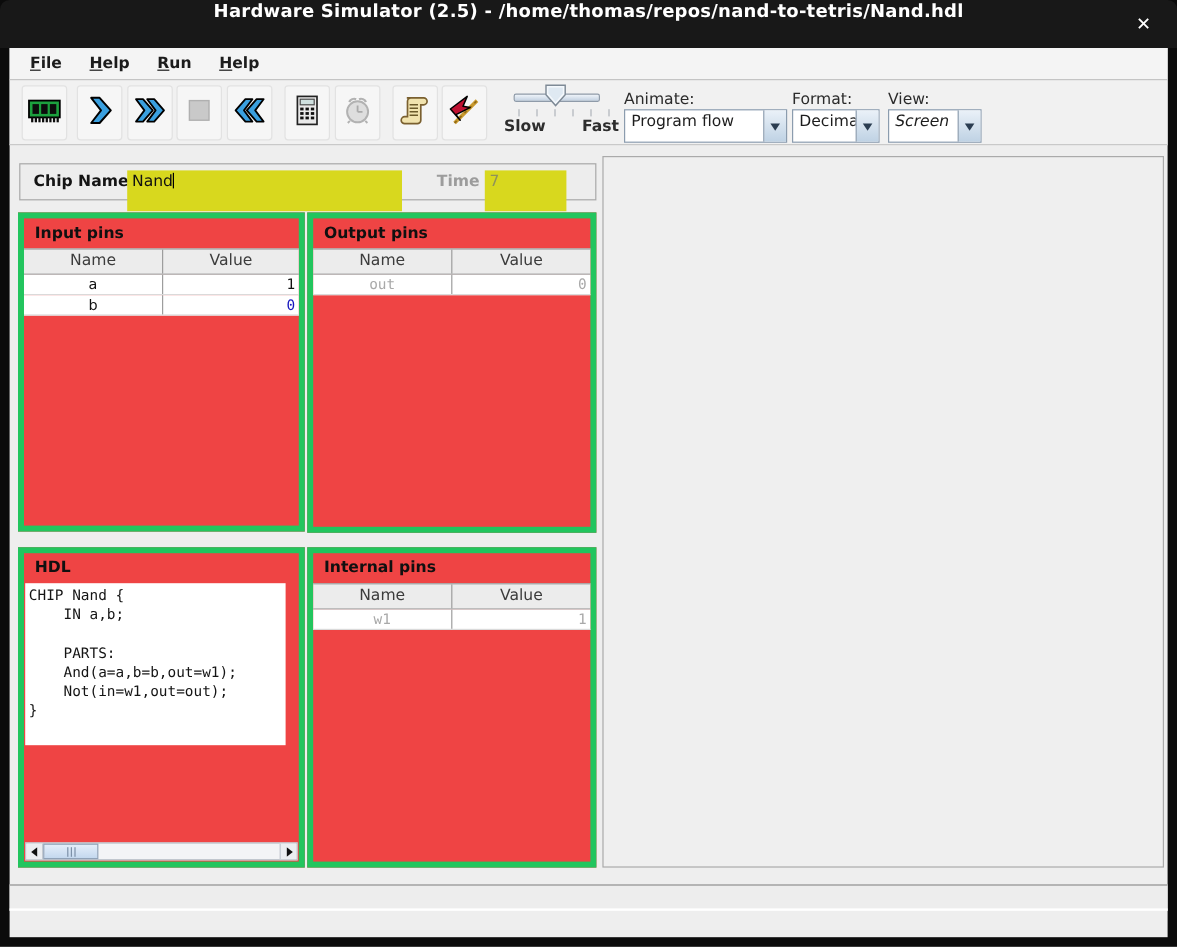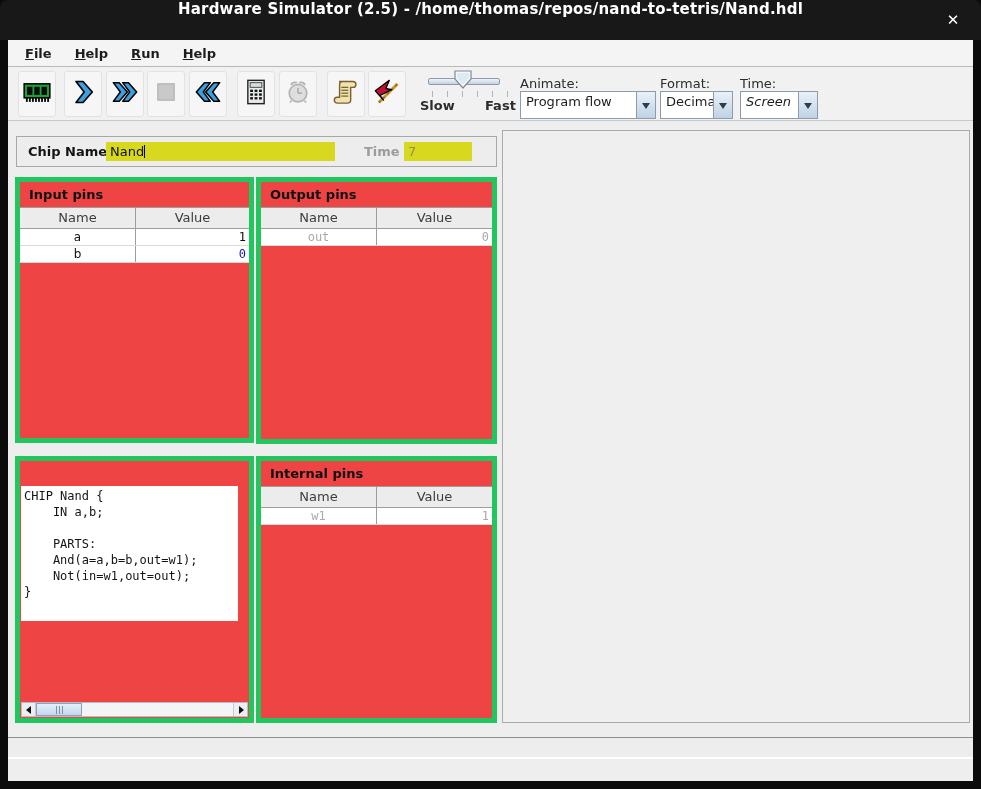--- a/index.html
+++ b/index.html
@@ -64,21 +64,21 @@
   .combo-arrow {
     width:19px; border-left:1px solid #8b9cae;
     background:linear-gradient(#eaf1f8,#bfd2e4); display:flex; align-items:center; justify-content:center;
   }
   .combo-arrow::after { content:""; border:4px solid transparent; border-top:6px solid #2b3d51; margin-top:5px; }
 
   
   .chipbar { left:8px; top:96px; width:481px; height:31px; border:1px solid #a8a8a8; background:#ededed; }
   .chip-label { position:absolute; left:11px; top:7px; font-size:13px; font-weight:bold; color:#141414; }
   .yellow-field {
-    position:absolute; top:5px; height:19px; background:#d8d81e;
+    position:absolute; top:5px; height:34px; background:#d8d81e;
     font-size:13px; line-height:20px; padding-left:4px; color:#111; white-space:nowrap;
   }
   .caret { display:inline-block; width:1px; height:13px; background:#000; vertical-align:-2px; }
   .time-label { position:absolute; left:347px; top:7px; font-size:13px; font-weight:bold; color:#9c9c9c; }
   .time-field { left:387px; width:68px; color:#8f925a; }
 
   
   .panel { position:absolute; background:#ef4444; border:5px solid #22c55e; }
   .panel-title { font-size:13px; font-weight:bold; color:#101010; padding:5px 9px 0; height:25px; }
   .pin-table { position:absolute; left:0; right:0; top:25px; }
@@ -278,21 +278,21 @@
       <span class="combo-text">Program flow</span>
       <span class="combo-arrow"></span>
     </div>
 
     <span class="combo-label" style="left:652px">Format:</span>
     <div class="combo" style="left:652px; width:73px;">
       <span class="combo-text">Decimal</span>
       <span class="combo-arrow"></span>
     </div>
 
-    <span class="combo-label" style="left:732px">Time:</span>
+    <span class="combo-label" style="left:732px">View:</span>
     <div class="combo" style="left:732px; width:78px;font-style:italic;">
       <span class="combo-text">Screen</span>
       <span class="combo-arrow"></span>
     </div>
   </div>
 
   <div class="abs chipbar">
     <span class="chip-label">Chip Name :</span>
     <div class="yellow-field" style="left:89px; width:229px;">
       <span>Nand</span><span class="caret"></span>
@@ -329,20 +329,21 @@
         <span class="hcell vcell">Value</span>
       </div>
       <div class="pt-row dim mono-name">
         <span class="ncell">out</span>
         <span class="vcell">0</span>
       </div>
     </div>
   </div>
 
   <div class="panel" style="left:7px; top:416px; width:239px; height:267px;">
+    <div class="panel-title">HDL</div>
     <div class="hdl-code">
       <div>CHIP Nand {</div>
       <div>    IN a,b;</div>
       <div></div>
       <div>    PARTS:</div>
       <div>    And(a=a,b=b,out=w1);</div>
       <div>    Not(in=w1,out=out);</div>
       <div>}</div>
     </div>
     <div class="hscroll">

